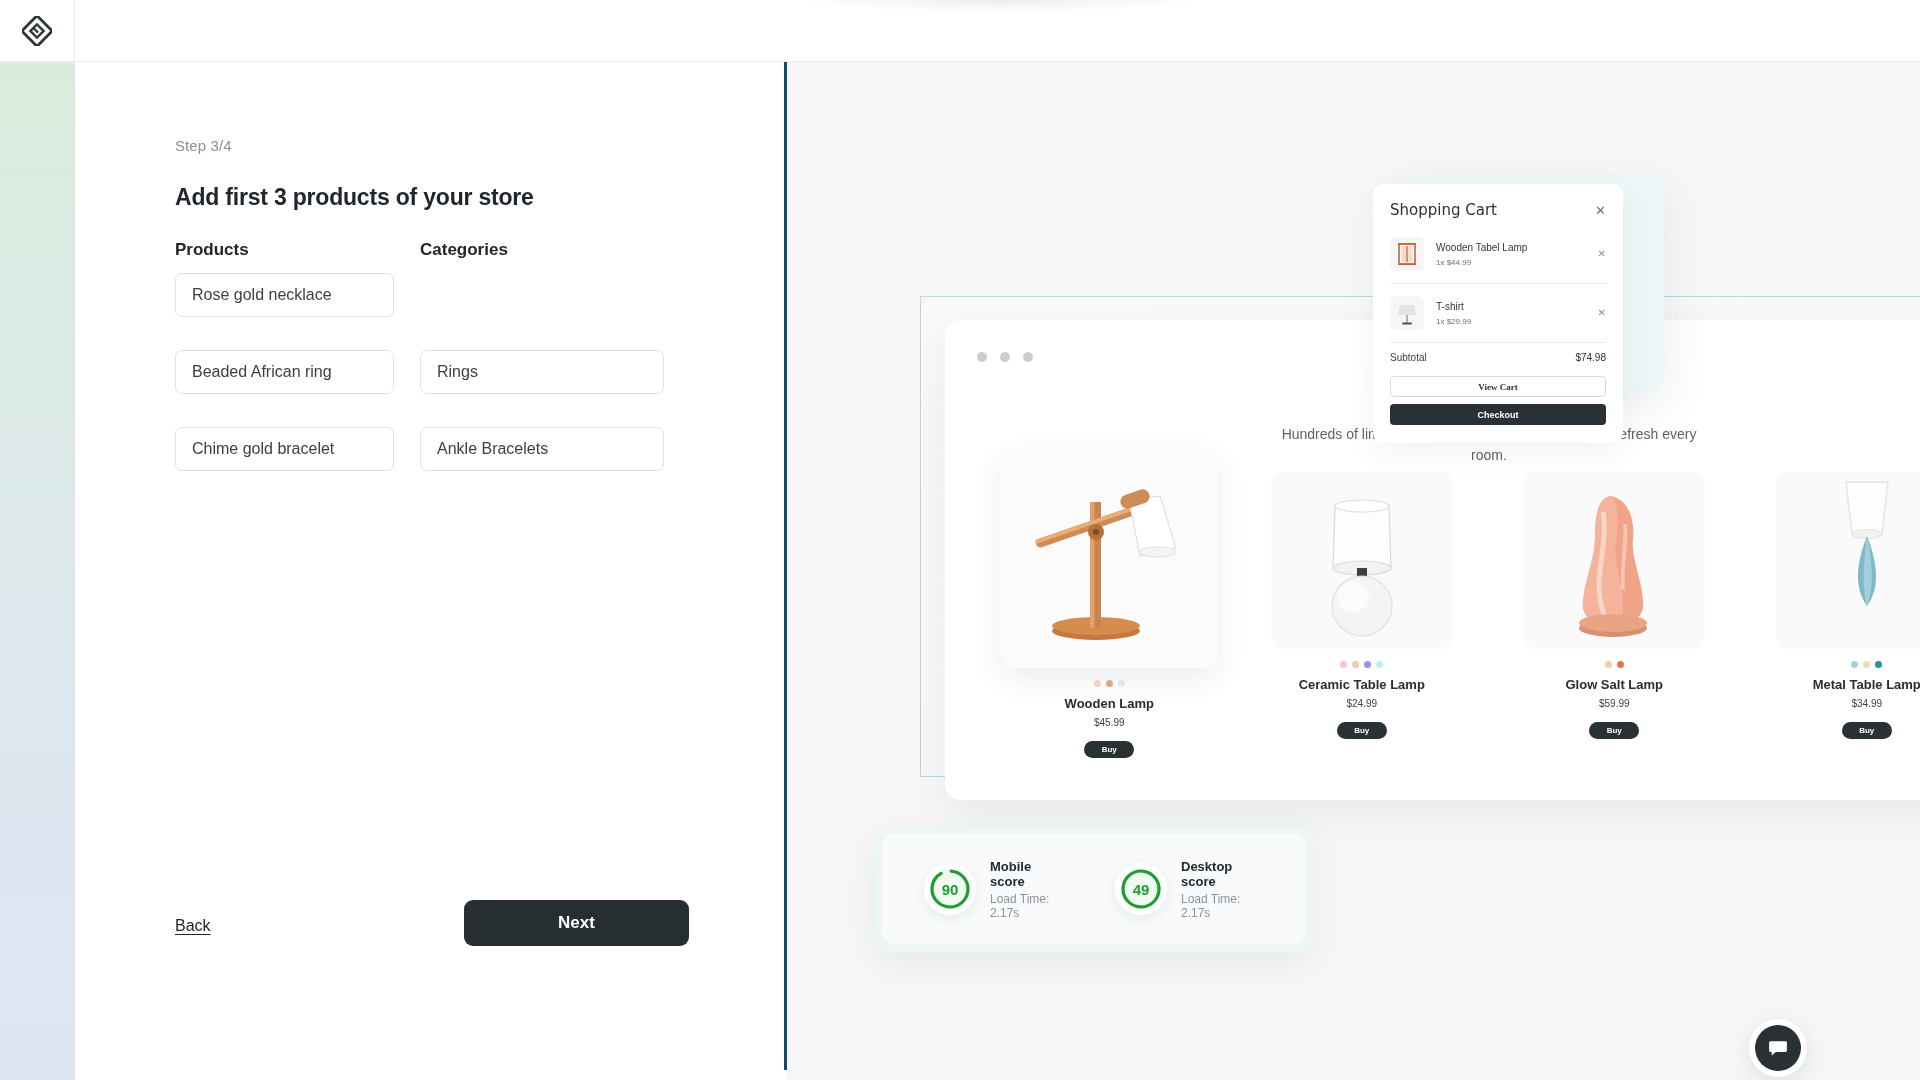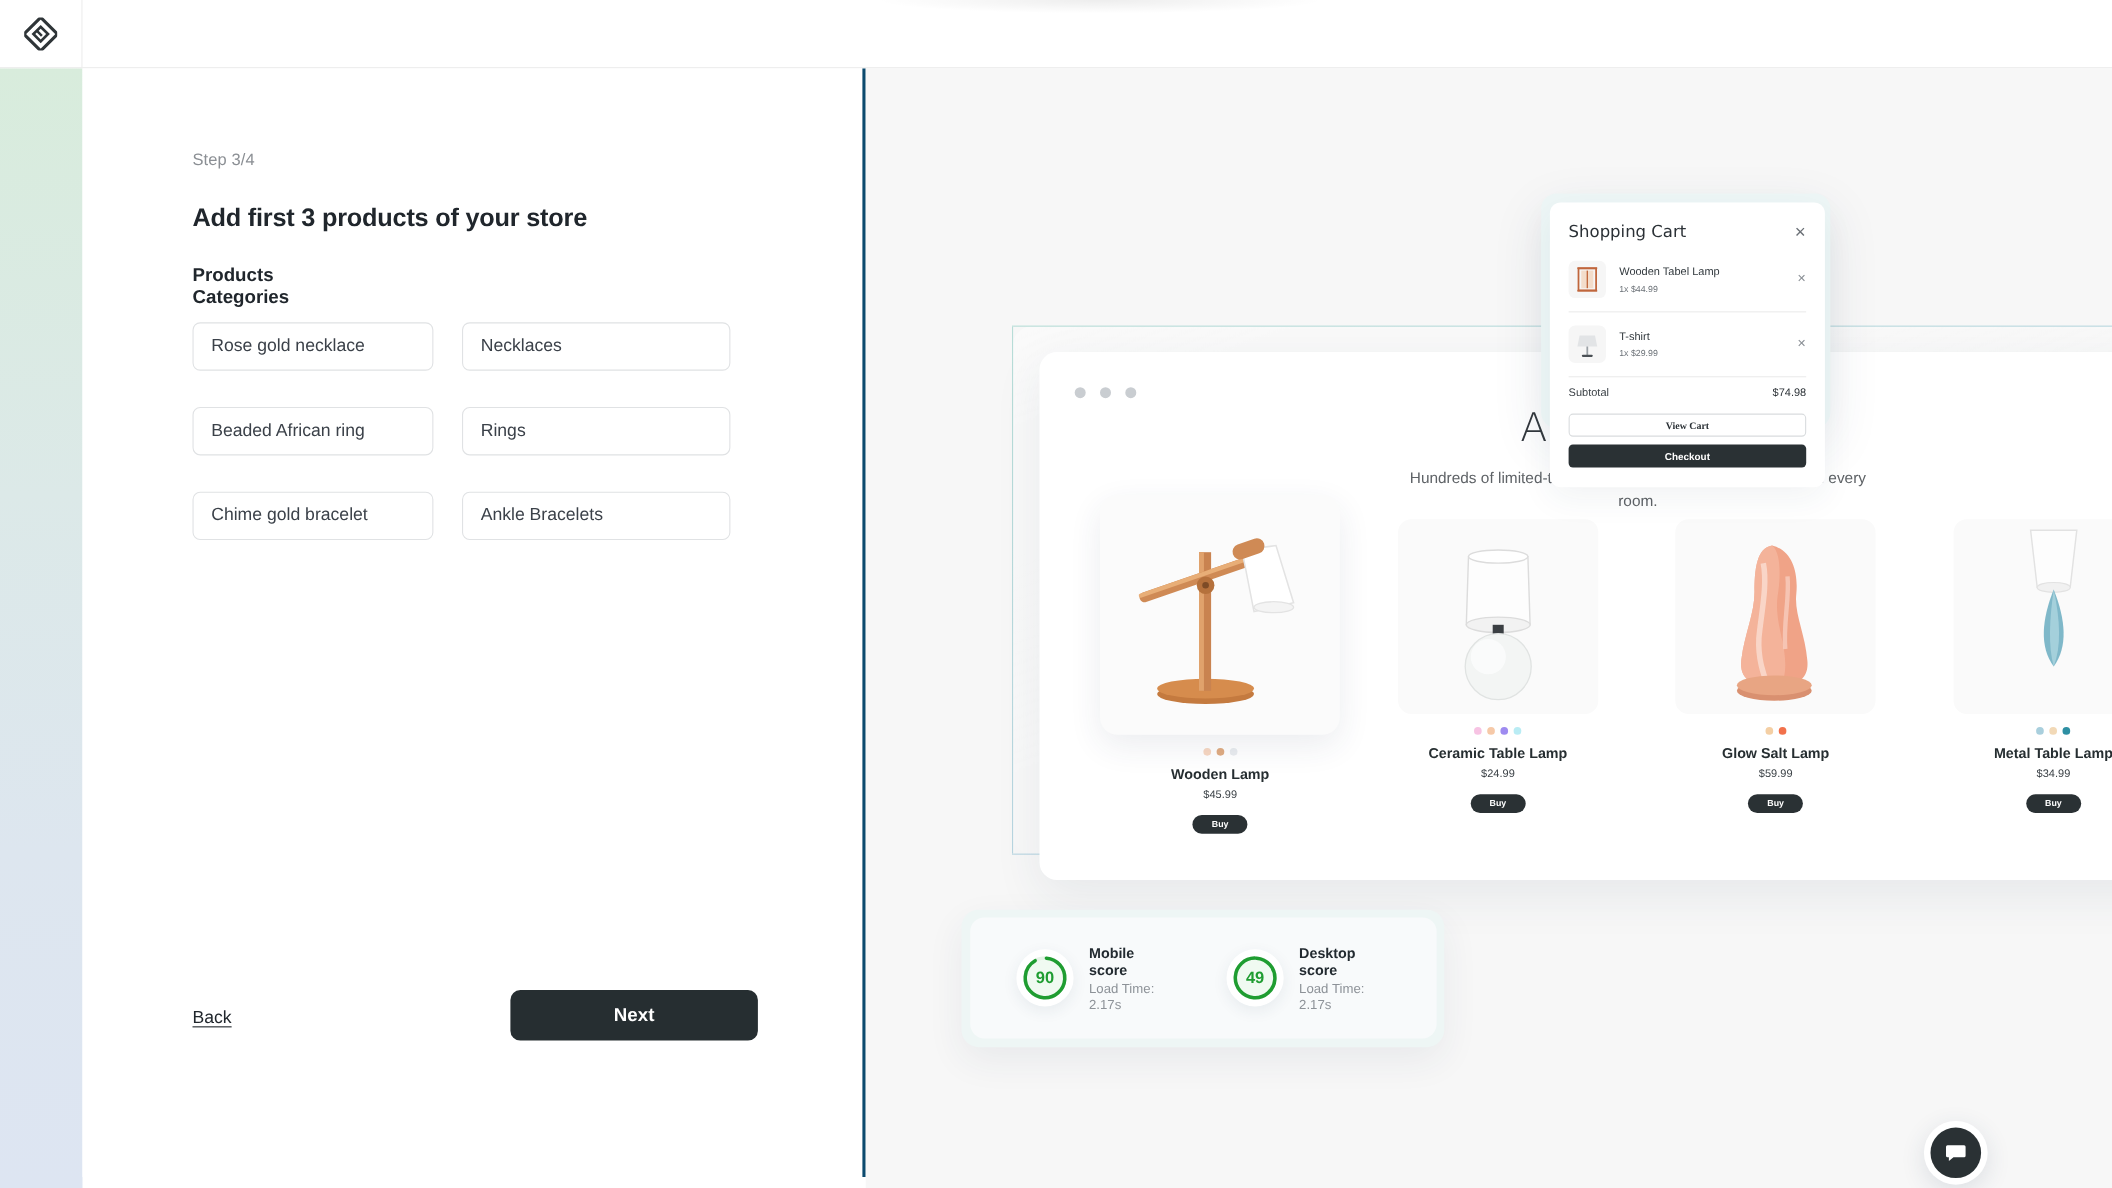--- a/index.html
+++ b/index.html
@@ -35,21 +35,21 @@
 
   
   .form-panel {
     position: absolute; left: 75px; top: 62px; width: 712px; height: 1008px;
     background: #ffffff; border-right: 3px solid #0c4a6e;
   }
   .form-inner { position: absolute; left: 100px; top: 75px; width: 560px; }
   .step-label { font-size: 15px; color: #8b8f94; margin-bottom: 30px; letter-spacing: .1px; }
   .form-title { font-size: 23px; font-weight: bold; color: #20262c; margin-bottom: 29px; letter-spacing: -.2px; }
 
-  .col-headers { display: flex; margin-bottom: 13px; flex-direction: column; }
+  .col-headers { display: flex; margin-bottom: 13px; }
   .col-h { font-size: 17px; font-weight: bold; color: #20262c; }
   .col-h.a { width: 245px; }
 
   .row { display: flex; margin-bottom: 33px; }
   .field {
     height: 44px; border: 1px solid #e0e2e4; border-radius: 7px;
     background: #fff; display: flex; align-items: center;
     padding: 2px 16px; font-size: 16px; color: #3b4149;
   }
   .field.a { width: 219px; margin-right: 26px; }
@@ -130,21 +130,21 @@
   
   .art { position: absolute; left: 0; top: 0; width: 100%; height: 100%; }
 
   
   .cart-outer {
     position: absolute; left: 614px; top: 114px; width: 263px; height: 213px;
     background: #edf6f6; border-radius: 14px;
     box-shadow: 0 16px 46px rgba(40,60,90,0.10);
   }
   .cart {
-    position: absolute; left: 622px; top: 122px; width: 250px;
+    position: absolute; left: 586px; top: 122px; width: 250px;
     background: #fff; border-radius: 10px; padding: 17px 17px 18px 17px;
     box-shadow: 0 10px 30px rgba(40,60,90,0.06);
   }
   .cart-head { display: flex; align-items: center; justify-content: space-between; margin-bottom: 15px; }
   .cart-title { font-size: 15px; color: #2b3136; font-family: "DejaVu Sans", sans-serif; }
   .x-btn { font-size: 13px; color: #6b7076; cursor: pointer; line-height: 1; }
   .x-sm { font-size: 10px; color: #8a8f95; cursor: pointer; line-height: 1; }
 
   .cart-item { display: flex; align-items: center; padding: 3px 0 10px 0; }
   .thumb {
@@ -235,21 +235,20 @@
       <div class="step-label">Step 3/4</div>
       <div class="form-title">Add first 3 products of your store</div>
 
       <div class="col-headers">
         <div class="col-h a">Products</div>
         <div class="col-h">Categories</div>
       </div>
 
       <div class="row">
         <div class="field a">Rose gold necklace</div>
-        <div class="field b">Necklaces</div>
       </div>
       <div class="row">
         <div class="field a">Beaded African ring</div>
         <div class="field b">Rings</div>
       </div>
       <div class="row">
         <div class="field a">Chime gold bracelet</div>
         <div class="field b">Ankle Bracelets</div>
       </div>
     </div>

